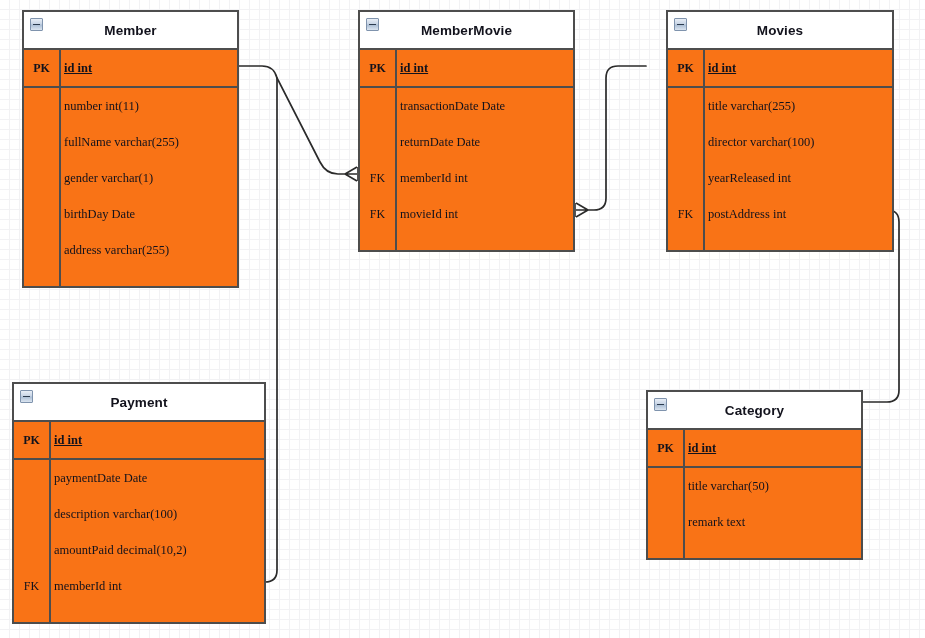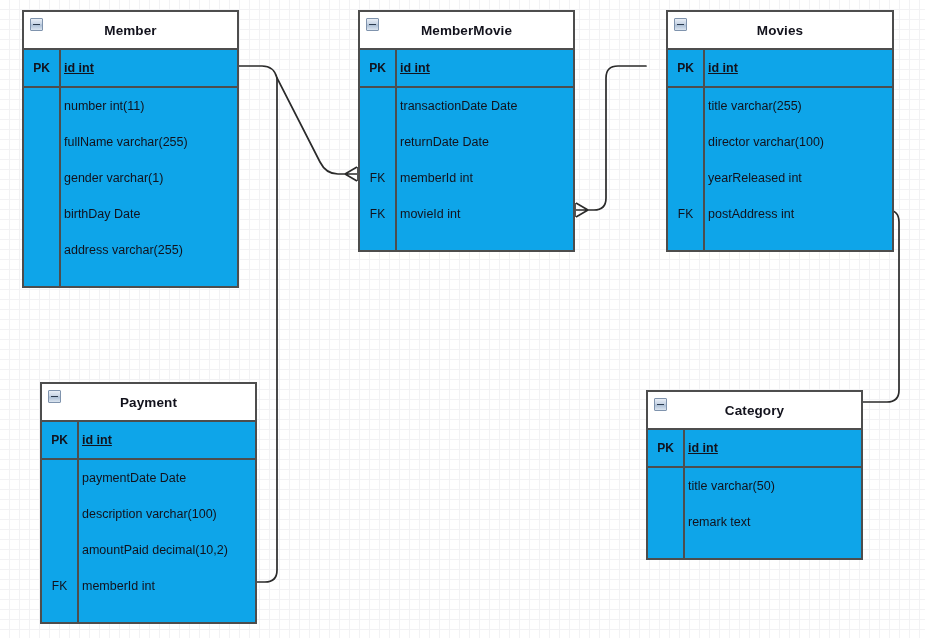--- a/index.html
+++ b/index.html
@@ -39,21 +39,21 @@
     position: absolute;
     left: 0; top: 0;
     width: 925px;
     height: 638px;
     pointer-events: none;
   }
 
   
   .entity {
     position: absolute;
-    background: #0ea5e9;
+    background: #f97316;
     border: 2px solid #4d4d4d;
     box-sizing: border-box;
   }
 
   .entity-header {
     position: relative;
     height: 38px;
     border-bottom: 2px solid #4d4d4d;
     display: flex;
     align-items: center;
@@ -91,20 +91,21 @@
   }
 
   .entity-body {
     display: table;
     width: 100%;
     border-collapse: collapse;
   }
 
   .attr-row {
     display: table-row;
+    font-family: Liberation Serif, serif;
   }
 
   .key-cell {
     display: table-cell;
     width: 36px;
     min-width: 36px;
     border-right: 2px solid #4d4d4d;
     text-align: center;
     vertical-align: middle;
     font-size: 12px;
@@ -313,21 +314,21 @@
         <div class="attr-row">
           <div class="key-cell"></div>
           <div class="name-cell">remark text</div>
         </div>
         <div class="attr-row filler-row">
           <div class="key-cell"></div>
           <div class="name-cell"></div>
         </div>
       </div>
     </div>
-    <div class="entity" style="left: 40px; top: 382px; width: 217px;">
+    <div class="entity" style="left: 12px; top: 382px; width: 254px;">
       <div class="entity-header">
         <span class="collapse-icon"></span>
         <span class="entity-title">Payment</span>
       </div>
       <div class="entity-body">
         <div class="attr-row">
           <div class="key-cell">PK</div>
           <div class="name-cell pk-name">id int</div>
         </div>
       </div>

